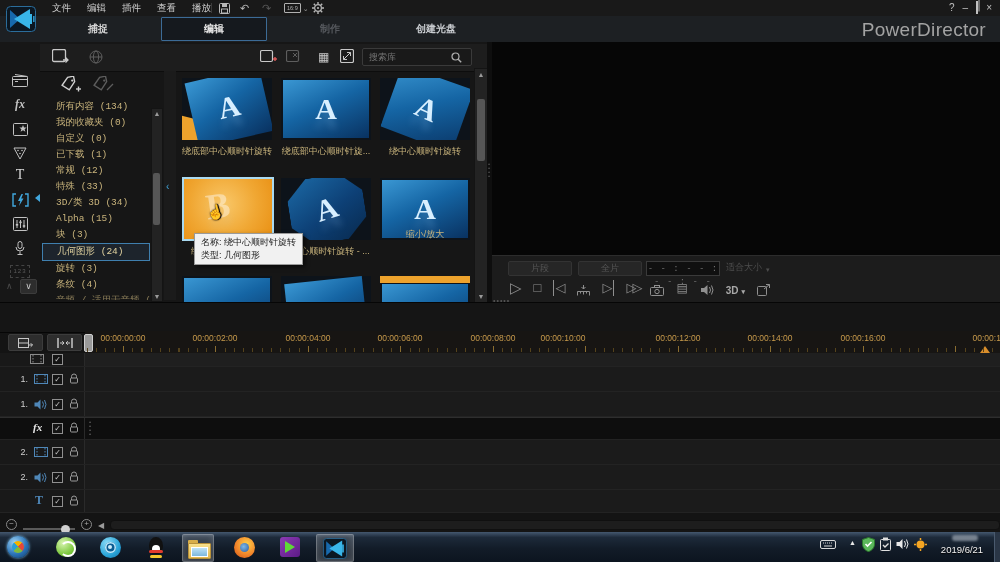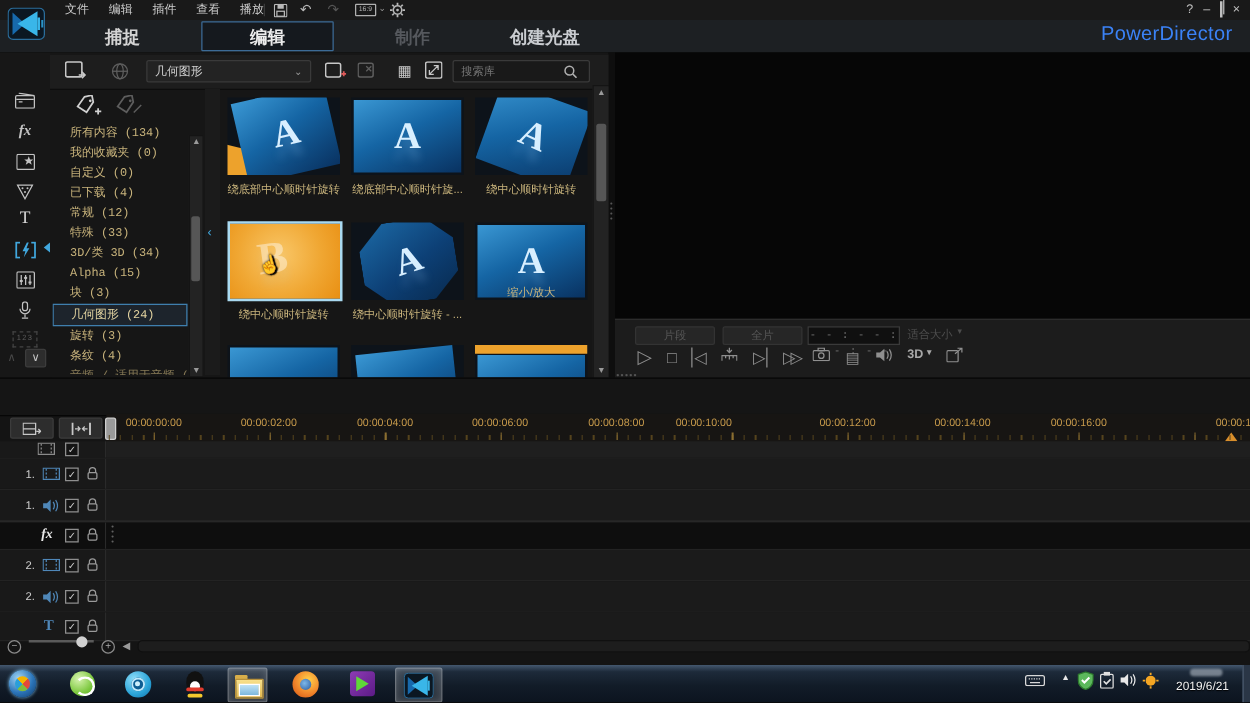--- a/index.html
+++ b/index.html
@@ -1,33 +1,33 @@
 <!DOCTYPE html>
 <html><head>
 <meta charset="utf-8">
 <style>
   html,body{margin:0;padding:0;background:#000;}
   #app{position:relative;width:1000px;height:562px;background:#141414;overflow:hidden;
        font-family:"Liberation Sans",sans-serif;color:#c8c8c8;-webkit-font-smoothing:antialiased;}
   .abs{position:absolute;}
-  .flex{display:flex;align-items:flex-start;}
+  .flex{display:flex;align-items:flex-end;}
   svg{display:block;}
 
   
   .menubar{left:0;top:0;width:1000px;height:16px;background:#191919;}
   .tabbar{left:0;top:16px;width:1000px;height:26px;background:#1d2023;border-bottom:1px solid #000;}
   .menu-item{padding:0 8px;font-size:9.5px;line-height:16px;color:#cfcfcf;cursor:default;}
   .mb-icon{color:#b8b8b8;font-size:11px;line-height:16px;}
   .dim{opacity:.38;}
   .semidim{opacity:.62;}
   .title-center{left:0;top:0;width:1000px;text-align:center;font-size:9px;line-height:15px;color:#d2d2d2;}
   .winbtn{font-size:10px;color:#c0c0c0;line-height:14px;padding:0 4px;}
   .restore-sq{width:7px;height:6px;border:1px solid #c0c0c0;box-shadow:2px -2px 0 -0.5px #c0c0c0;margin-top:4px;}
-  .brand{right:14px;top:19px;font-size:16px;color:#3b82f6;letter-spacing:.3px;}
-  .tab{font-size:14px;font-weight:bold;text-align:center;line-height:22px;}
+  .brand{right:14px;top:19px;font-size:19px;color:#a3a3a3;letter-spacing:.3px;}
+  .tab{font-size:10px;font-weight:bold;text-align:center;line-height:22px;}
   .tab-active{border:1px solid #3c6b96;background:#15191e;color:#ececec;border-radius:1px;}
 
   
   .roomsbar{left:0;top:42px;width:40px;height:260px;background:#171717;border-right:1px solid #0a0a0a;}
   .room{left:7px;width:26px;height:20px;display:flex;align-items:center;justify-content:center;color:#c2c2c2;}
   .room-active{color:#41a7dd;}
 
   
   .libpanel{left:40px;top:42px;width:447px;height:260px;background:#161616;}
   .libtoolbar{left:40px;top:44px;width:447px;height:27px;background:#1d1d1d;border-bottom:1px solid #0d0d0d;}
@@ -225,24 +225,20 @@
         <path d="M8 7 h5 m-2.5 -2.5 l2.5 2.5 l-2.5 2.5" transform="translate(3,4)" fill="none" stroke="#c8c8c8" stroke-width="1.3"></path>
       </svg>
   </div>
   <div class="abs dim" style="left:88px;top:49px;">
     <svg width="16" height="16" viewBox="0 0 16 16">
         <circle cx="8" cy="8" r="6" fill="none" stroke="#c8c8c8"></circle>
         <ellipse cx="8" cy="8" rx="2.6" ry="6" fill="none" stroke="#c8c8c8"></ellipse>
         <line x1="2" y1="8" x2="14" y2="8" stroke="#c8c8c8"></line>
       </svg>
   </div>
-  <div class="abs ddl" style="left:117px;top:48px;width:118px;height:16px;">
-    <span>几何图形</span>
-    <span style="font-size:8px;color:#9a9a9a;">⌄</span>
-  </div>
   <div class="abs" style="left:260px;top:49px;">
     <svg width="17" height="15" viewBox="0 0 17 15">
         <rect x="0.5" y="1.5" width="12" height="11" rx="1.5" fill="none" stroke="#c8c8c8" stroke-width="1.2"></rect>
         <line x1="13" y1="10" x2="17" y2="10" stroke="#e05a5a" stroke-width="1.4"></line>
         <line x1="15" y1="8" x2="15" y2="12" stroke="#e05a5a" stroke-width="1.4"></line>
       </svg>
   </div>
   <div class="abs dim" style="left:286px;top:49px;">
     <svg width="15" height="15" viewBox="0 0 15 15">
         <rect x="0.5" y="1.5" width="12" height="11" rx="1.5" fill="none" stroke="#c8c8c8" stroke-width="1.2"></rect>
@@ -277,21 +273,21 @@
         <path d="M2 8 L9 1.5 H15 V7 L8 14 Z" fill="none" stroke="#d0d0d0" stroke-width="1.4" transform="rotate(-12 8 8)"></path>
         <circle cx="12.2" cy="4.6" r="1.1" fill="#d0d0d0"></circle>
         <line x1="15" y1="14" x2="21" y2="8" stroke="#d0d0d0" stroke-width="1.2"></line>
       </svg>
   </div>
 
   <div class="abs" style="left:42px;top:99px;width:118px;height:201px;overflow:hidden;font-family:Liberation Mono, monospace;">
     <div class="cat">所有内容 (134)</div>
     <div class="cat">我的收藏夹 (0)</div>
     <div class="cat">自定义 (0)</div>
-    <div class="cat">已下载 (4)</div>
+    <div class="cat">已下载 (1)</div>
     <div class="cat">常规 (12)</div>
     <div class="cat">特殊 (33)</div>
     <div class="cat">3D/类 3D (34)</div>
     <div class="cat">Alpha (15)</div>
     <div class="cat">块 (3)</div>
     <div class="cat cat-sel" style="width:92px;">几何图形 (24)</div>
     <div class="cat">旋转 (3)</div>
     <div class="cat">条纹 (4)</div>
     <div class="cat semidim">音频 / 适用于音频 (2)</div>
   </div>
@@ -351,20 +347,24 @@
     <div class="thumb" style="left:103px;top:208px;">
       <div class="panel" style="left:6px;top:4px;width:78px;height:58px;transform:rotate(-6deg);"></div>
     </div>
     <div class="thumb" style="left:202px;top:208px;">
       <div style="position:absolute;left:0;top:0;width:90px;height:7px;background:#eda22c;"></div>
       <div class="panel" style="left:2px;top:8px;width:86px;height:54px;"></div>
     </div>
   </div>
 
   <div class="abs" style="left:207px;top:204px;z-index:70;font-size:14px;color:#fff;text-shadow:0 0 2px #000,1px 1px 1px #000;transform:rotate(-14deg);">☝</div>
+  <div class="abs tooltip" style="left:194px;top:233px;">
+    <div>名称: 绕中心顺时针旋转</div>
+    <div>类型: 几何图形</div>
+  </div>
 
   <div class="abs sb" style="left:474px;top:68px;width:12px;height:234px;">
     <div class="arrowglyph" style="line-height:12px;">▲</div>
     <div class="sb-thumb" style="position:absolute;left:1.5px;top:30px;width:8px;height:62px;"></div>
     <div class="arrowglyph" style="position:absolute;bottom:0;left:0;right:0;line-height:12px;">▼</div>
   </div>
 
   <div class="abs" style="left:487px;top:42px;width:5px;height:260px;background:#0e0e0e;">
     <div style="position:absolute;top:120px;left:1px;color:#555;font-size:6px;line-height:4px;">•<br>•<br>•<br>•</div>
   </div>

